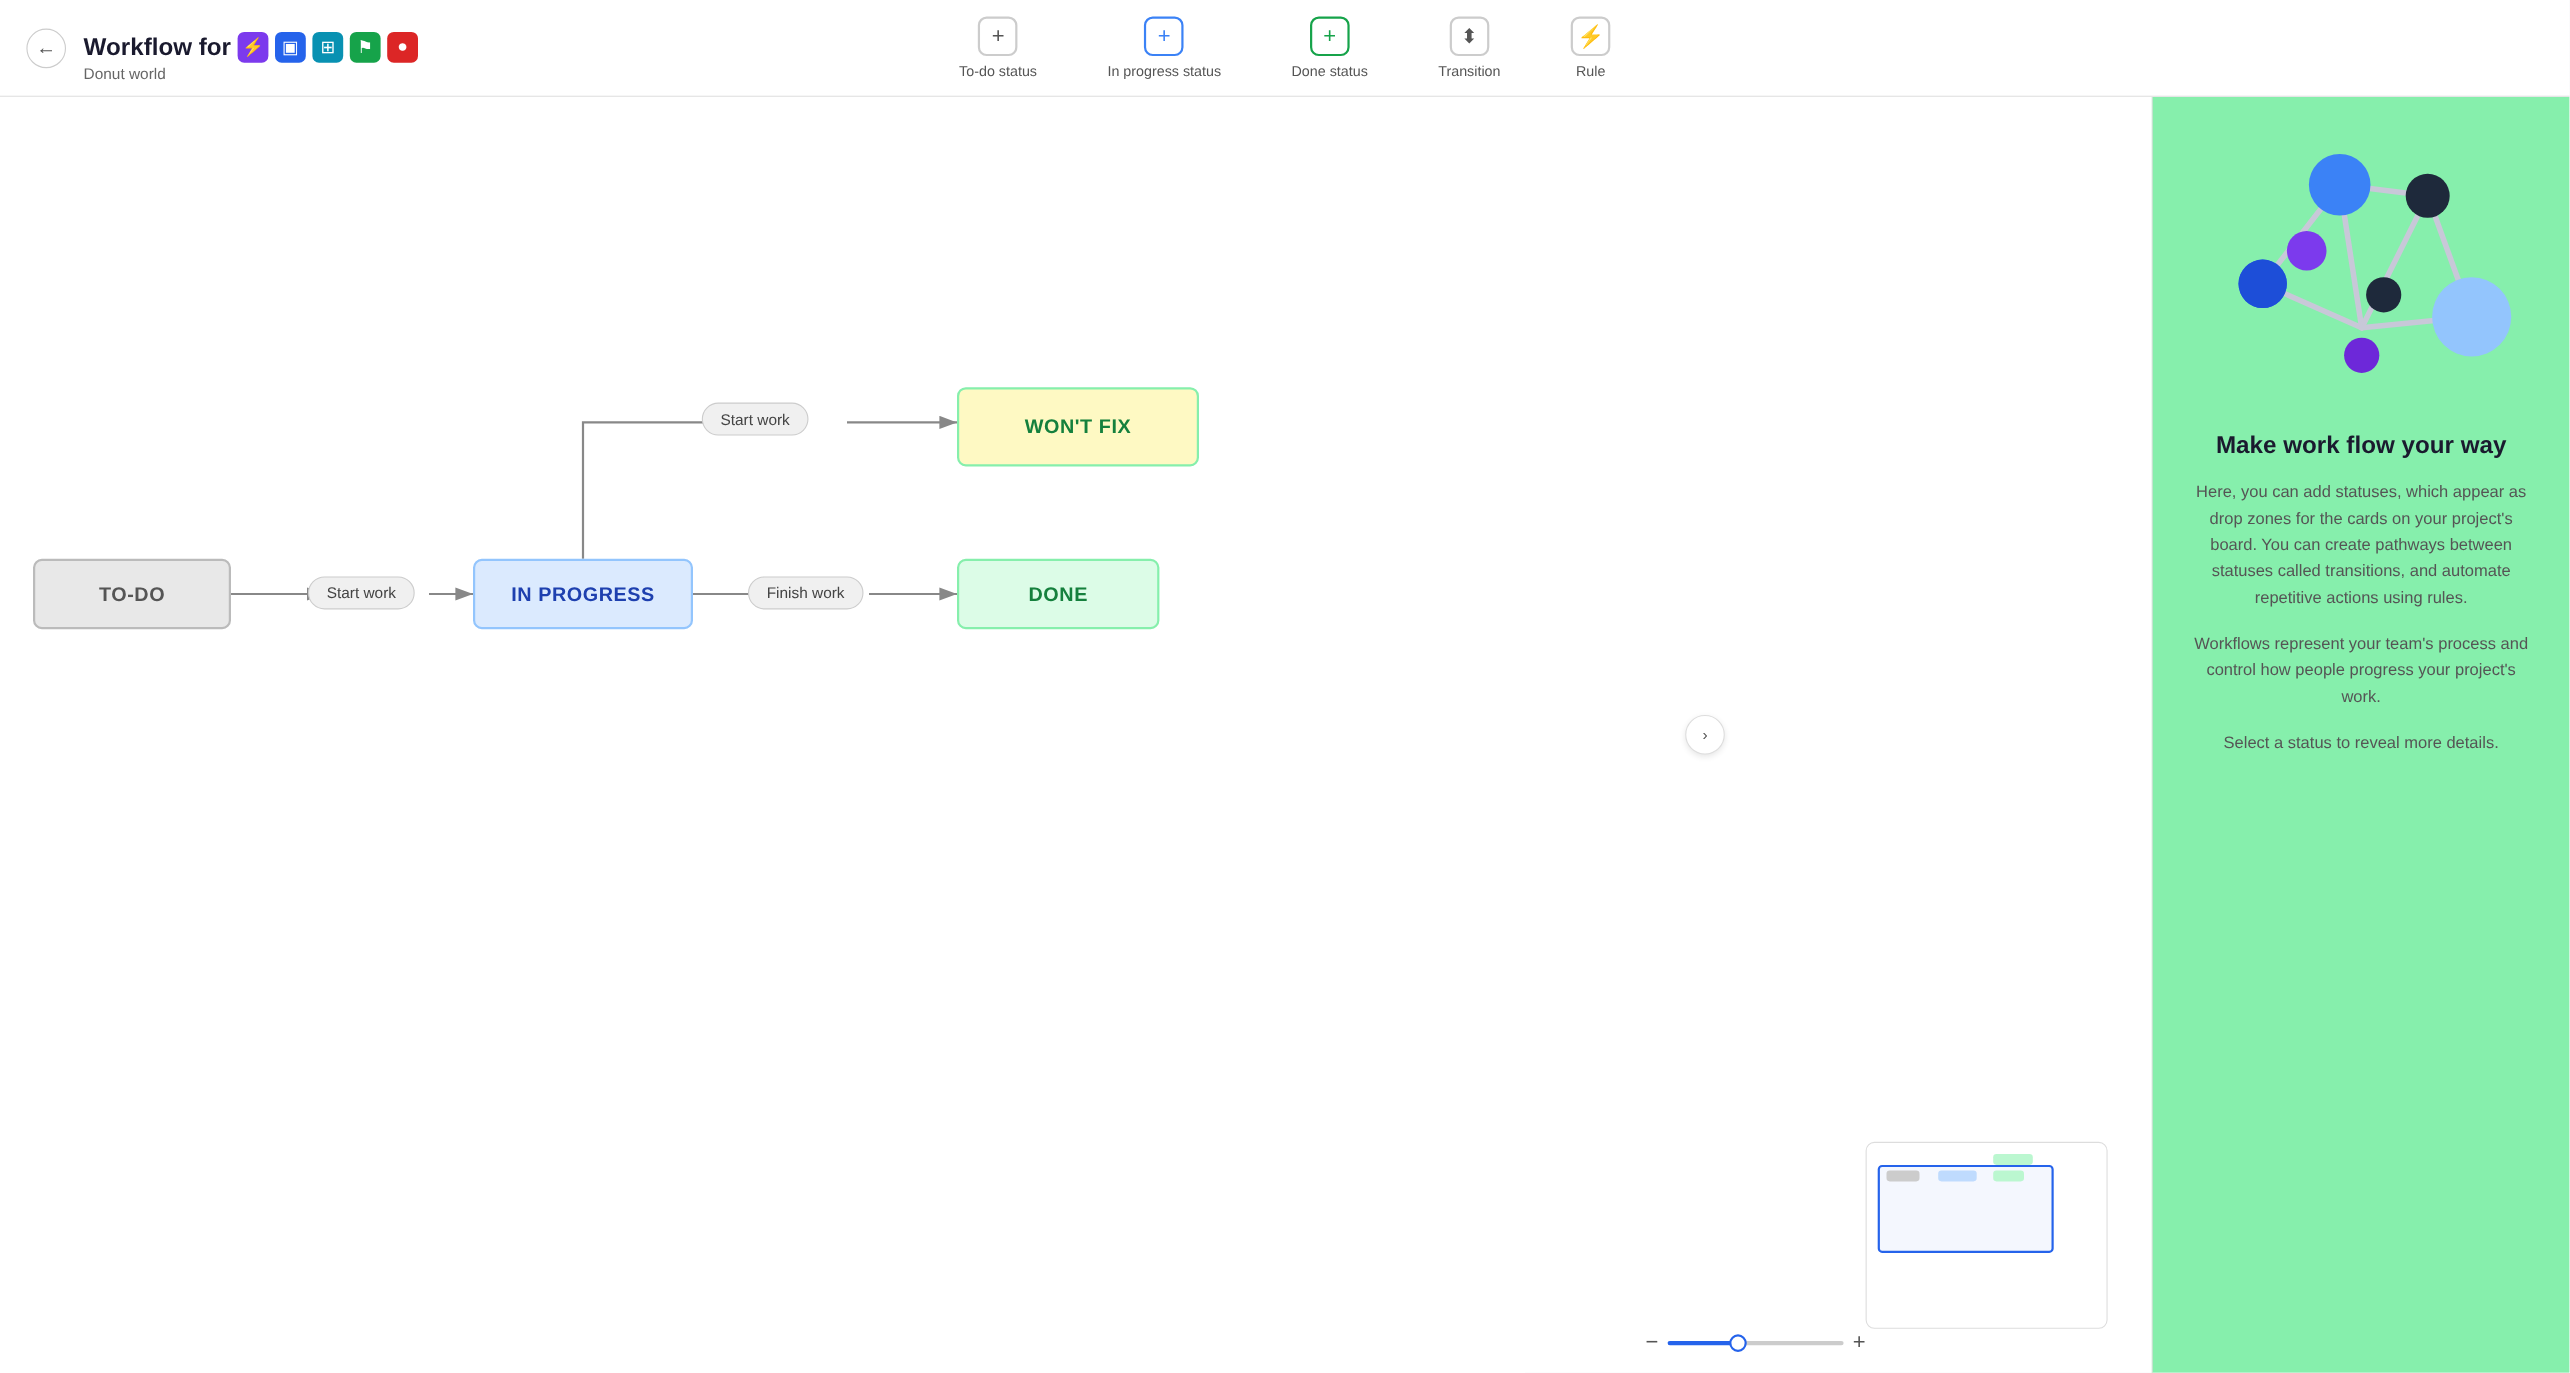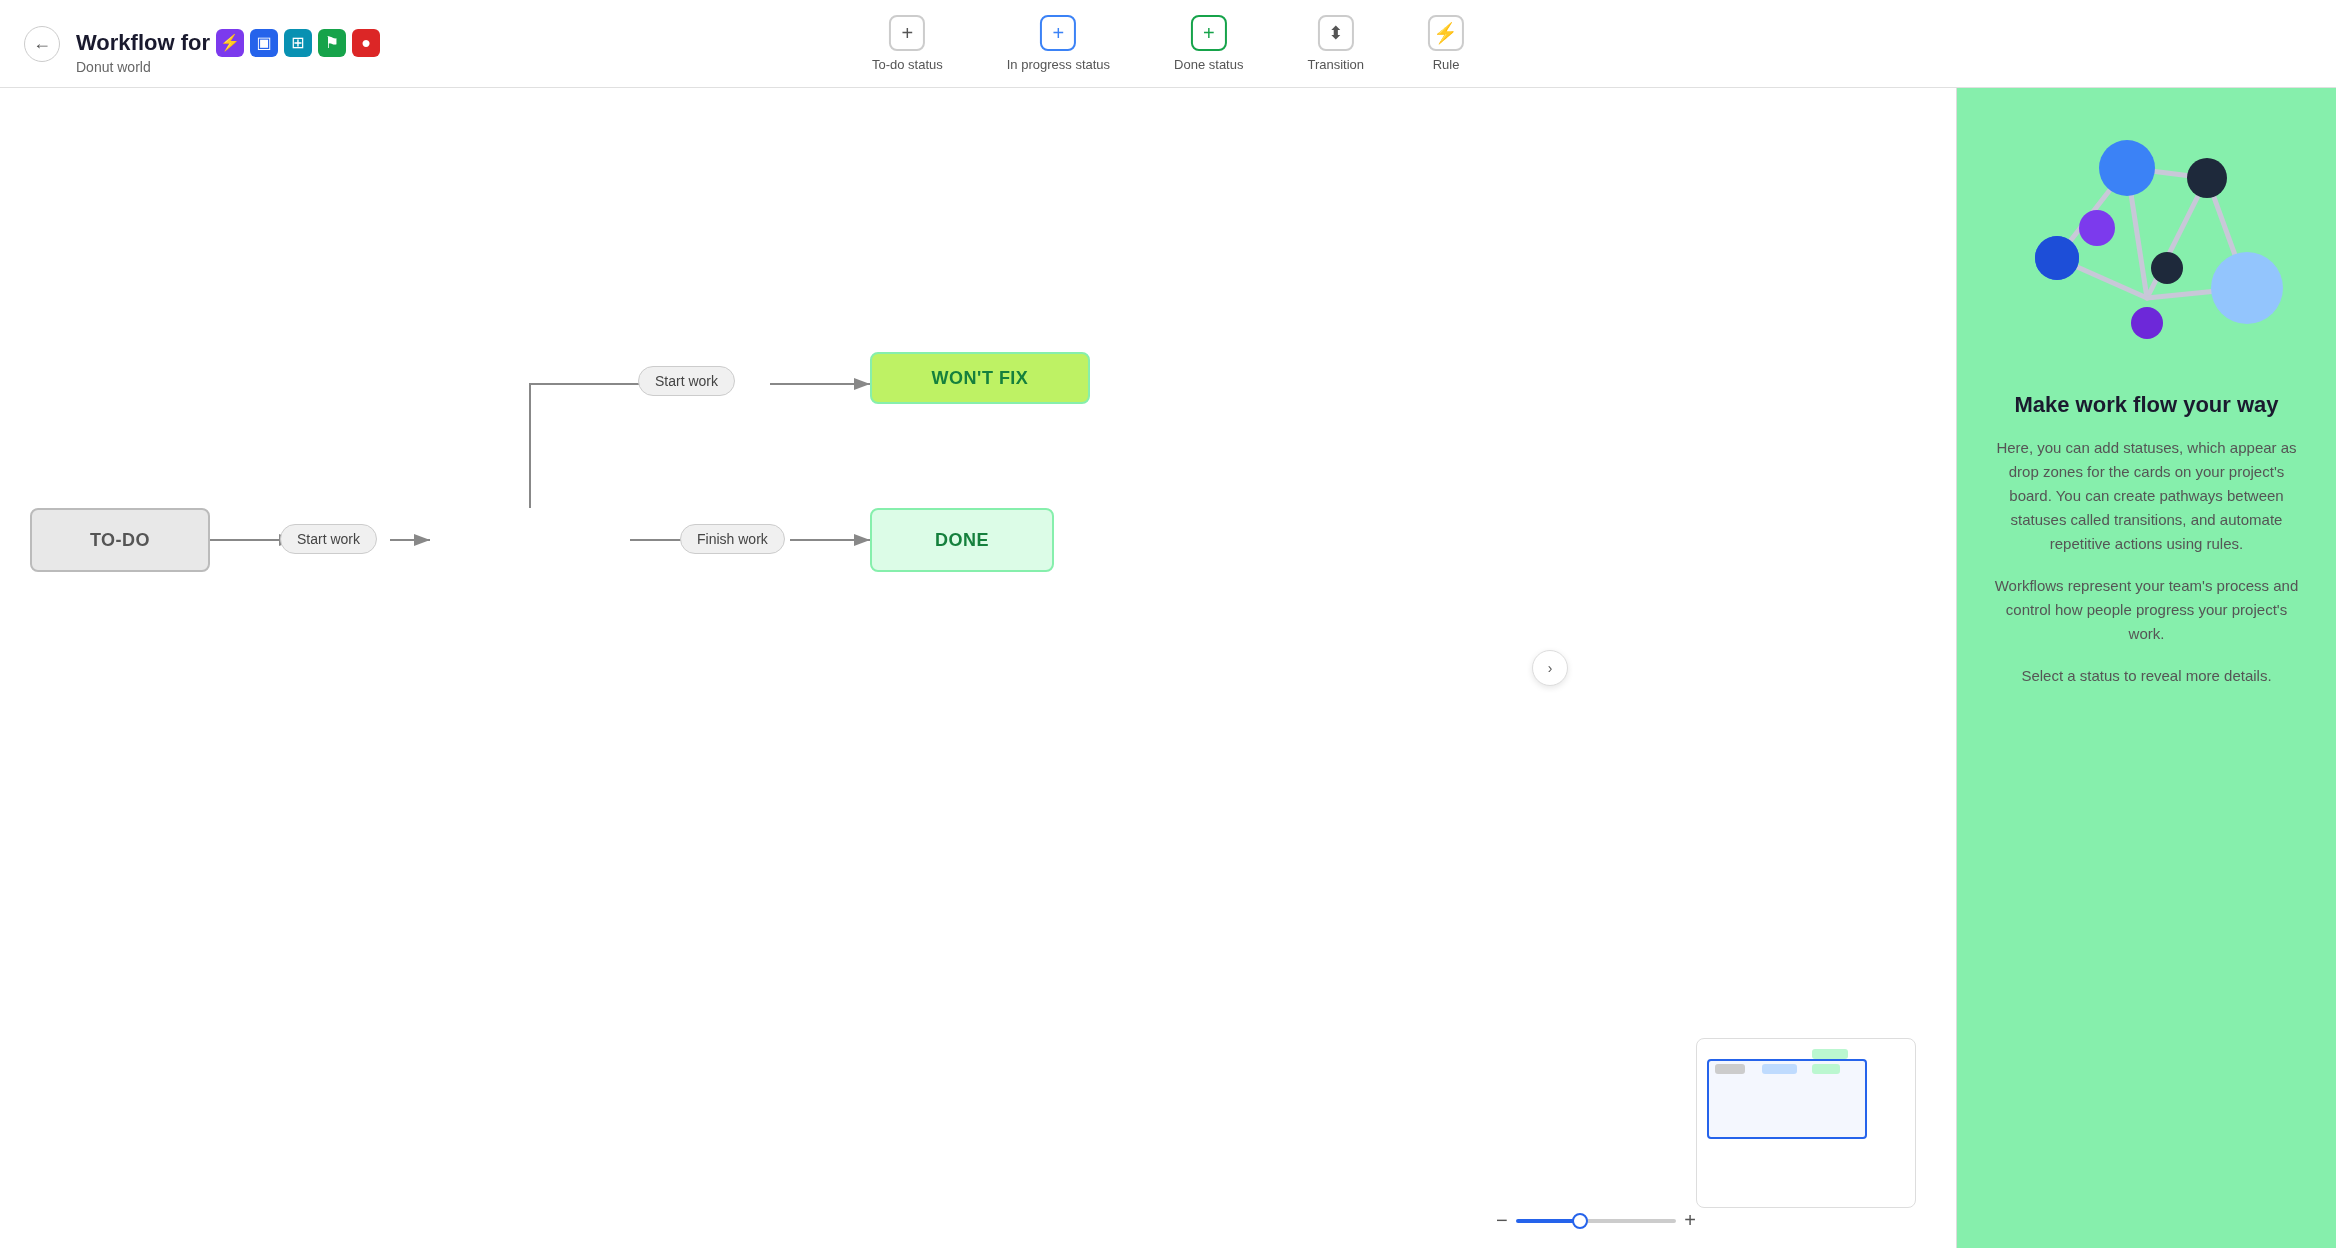--- a/index.html
+++ b/index.html
@@ -92,22 +92,22 @@
       background: #dbeafe; color: #1e40af; border: 2px solid #93c5fd;
       width: 200px; height: 64px;
       left: 430px; top: 420px;
     }
     .status-done {
       background: #dcfce7; color: #15803d; border: 2px solid #86efac;
       width: 184px; height: 64px;
       left: 870px; top: 420px;
     }
     .status-wontfix {
-      background: #bef264; color: #15803d; border: 2px solid #86efac;
-      width: 220px; height: 52px;
+      background: #fef9c3; color: #15803d; border: 2px solid #86efac;
+      width: 220px; height: 72px;
       left: 870px; top: 264px;
     }
 
     
     .transition-pill {
       position: absolute;
       background: #f0f0f0; border: 1px solid #ccc; border-radius: 20px;
       padding: 6px 16px; font-size: 14px; color: #444;
       white-space: nowrap; cursor: pointer;
     }
@@ -232,20 +232,23 @@
     </svg>
 
     <div class="status-box status-todo">
       <span>TO-DO</span>
     </div>
 
     <div class="transition-pill" style="left: 280px; top: 436px;">
       <span>Start work</span>
     </div>
 
+    <div class="status-box status-inprogress">
+      <span>IN PROGRESS</span>
+    </div>
 
     <div class="transition-pill" style="left: 680px; top: 436px;">
       <span>Finish work</span>
     </div>
 
     <div class="status-box status-done">
       <span>DONE</span>
     </div>
 
     <div class="transition-pill" style="left: 638px; top: 278px;">

